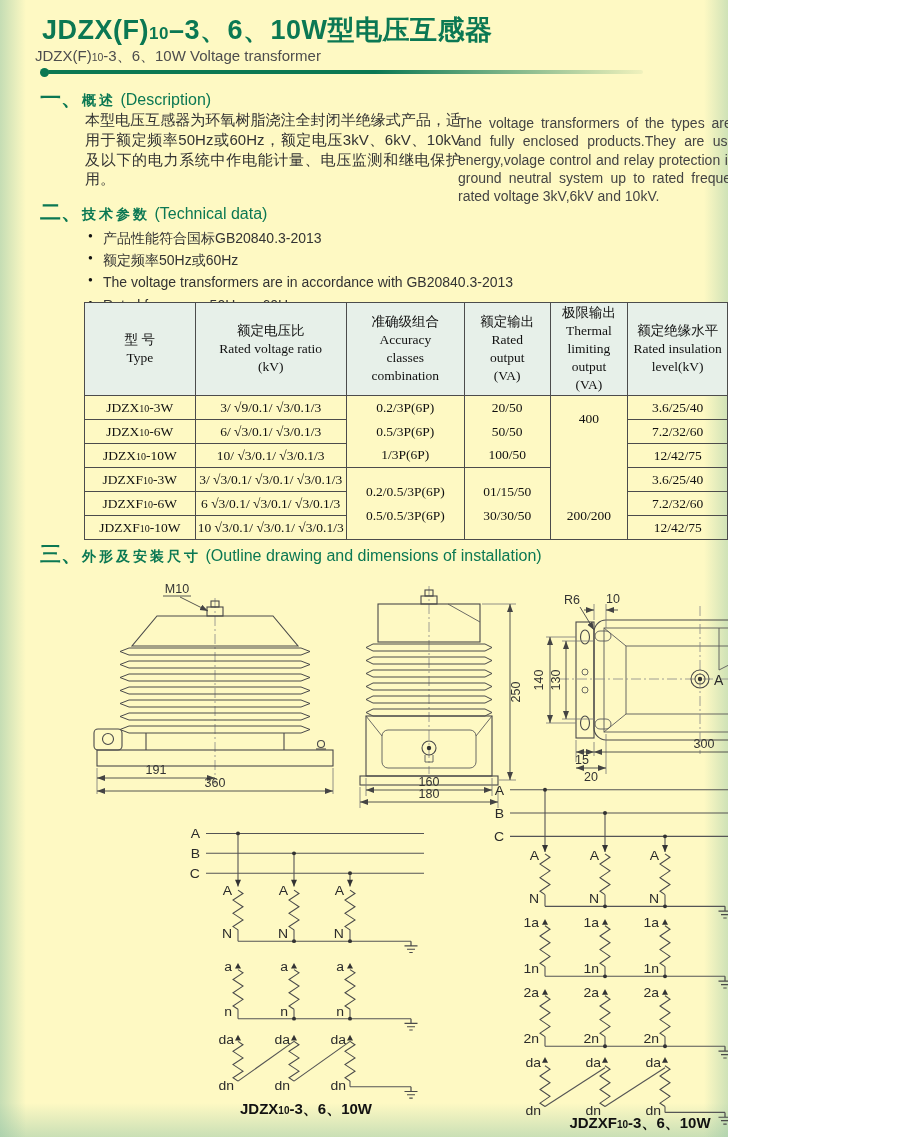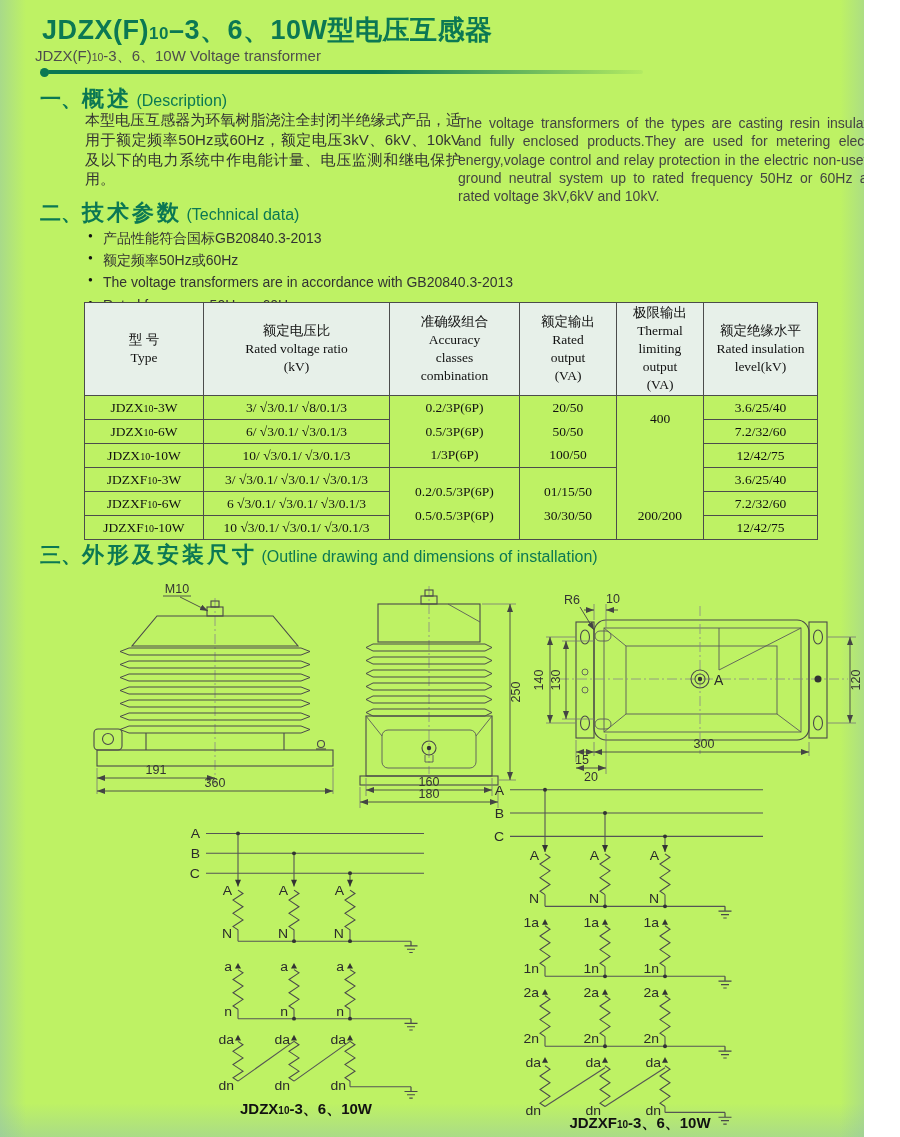--- a/index.html
+++ b/index.html
@@ -1,32 +1,32 @@
 <!DOCTYPE html>
 <html><head>
 <meta charset="utf-8">
 <style>
   html,body{margin:0;padding:0;background:#ffffff;}
-  .page{position:relative;width:864px;height:1137px;background:#bef264;overflow:hidden;
+  .page{position:relative;width:728px;height:1137px;background:#fef9c3;overflow:hidden;
         font-family:"Liberation Sans",sans-serif;color:#333;}
   .edge{position:absolute;inset:0;pointer-events:none;background:
       linear-gradient(90deg,rgba(150,198,168,.55),rgba(255,255,255,0) 26px),
       linear-gradient(270deg,rgba(150,198,168,.45),rgba(255,255,255,0) 24px),
       linear-gradient(0deg,rgba(150,198,168,.5),rgba(255,255,255,0) 34px);}
   .title{position:absolute;left:42px;top:12px;font-size:27px;font-weight:bold;color:#0b7853;letter-spacing:.5px;}
   .title .tsub{font-size:17px;}
   .subtitle{position:absolute;left:35px;top:47px;font-size:15px;color:#4d4d4d;}
   .subtitle .tsub{font-size:10.5px;}
   .divider{position:absolute;left:40px;top:67px;width:604px;height:11px;}
   .divider .dot{position:absolute;left:0;top:1px;width:9px;height:9px;border-radius:50%;background:#0b7853;}
   .divider .rule{position:absolute;left:7px;top:3px;width:596px;height:4px;border-radius:2px;
       background:linear-gradient(90deg,#0b7853 55%,rgba(11,120,83,.06) 100%);}
   .sec-head{position:absolute;color:#0b7853;white-space:nowrap;}
   .sec-num{font-size:21px;font-weight:bold;}
-  .sec-cn{font-size:22px;font-weight:bold;letter-spacing:3px;}
+  .sec-cn{font-size:14px;font-weight:bold;letter-spacing:3px;}
   .sec-en{font-size:16px;}
   .cn-body{position:absolute;left:85px;top:110px;width:376px;font-size:15px;line-height:1.32;
       color:#333;text-align:justify;}
   .en-body{position:absolute;left:458px;top:114px;width:425px;font-size:14px;line-height:1.31;
       color:#444;text-align:justify;}
   .bullets{position:absolute;left:88px;top:229px;margin:0;padding:0;list-style:none;font-size:14px;color:#333;}
   .bullets li{position:relative;padding-left:15px;margin-bottom:4px;line-height:1.3;}
   .bullets li::before{content:"●";position:absolute;left:0;top:2px;font-size:8px;color:#111;}
   table.spec{position:absolute;left:84px;top:302px;border-collapse:collapse;
       font-family:"Liberation Serif","DejaVu Serif",serif;font-size:13.5px;color:#111;table-layout:fixed;}
@@ -108,21 +108,21 @@
 Thermal
 limiting
 output
 (VA)</th>
       <th>额定绝缘水平
 Rated insulation
 level(kV)</th>
     </tr>
     <tr>
       <td><span>JDZX</span><span class="tsub">10</span><span>-3W</span></td>
-      <td>3/ √3/0.1/ √8/0.1/3</td>
+      <td>3/ √9/0.1/ √3/0.1/3</td>
       <td class="grp" rowspan="3">0.2/3P(6P)
 0.5/3P(6P)
 1/3P(6P)</td>
       <td class="grp" rowspan="3">20/50
 50/50
 100/50</td>
       <td rowspan="6"><div style="padding-bottom:58px;">400</div><div style="margin-top:-46px;padding-top:69px;">200/200</div></td>
       <td>3.6/25/40</td>
     </tr>
     <tr>

